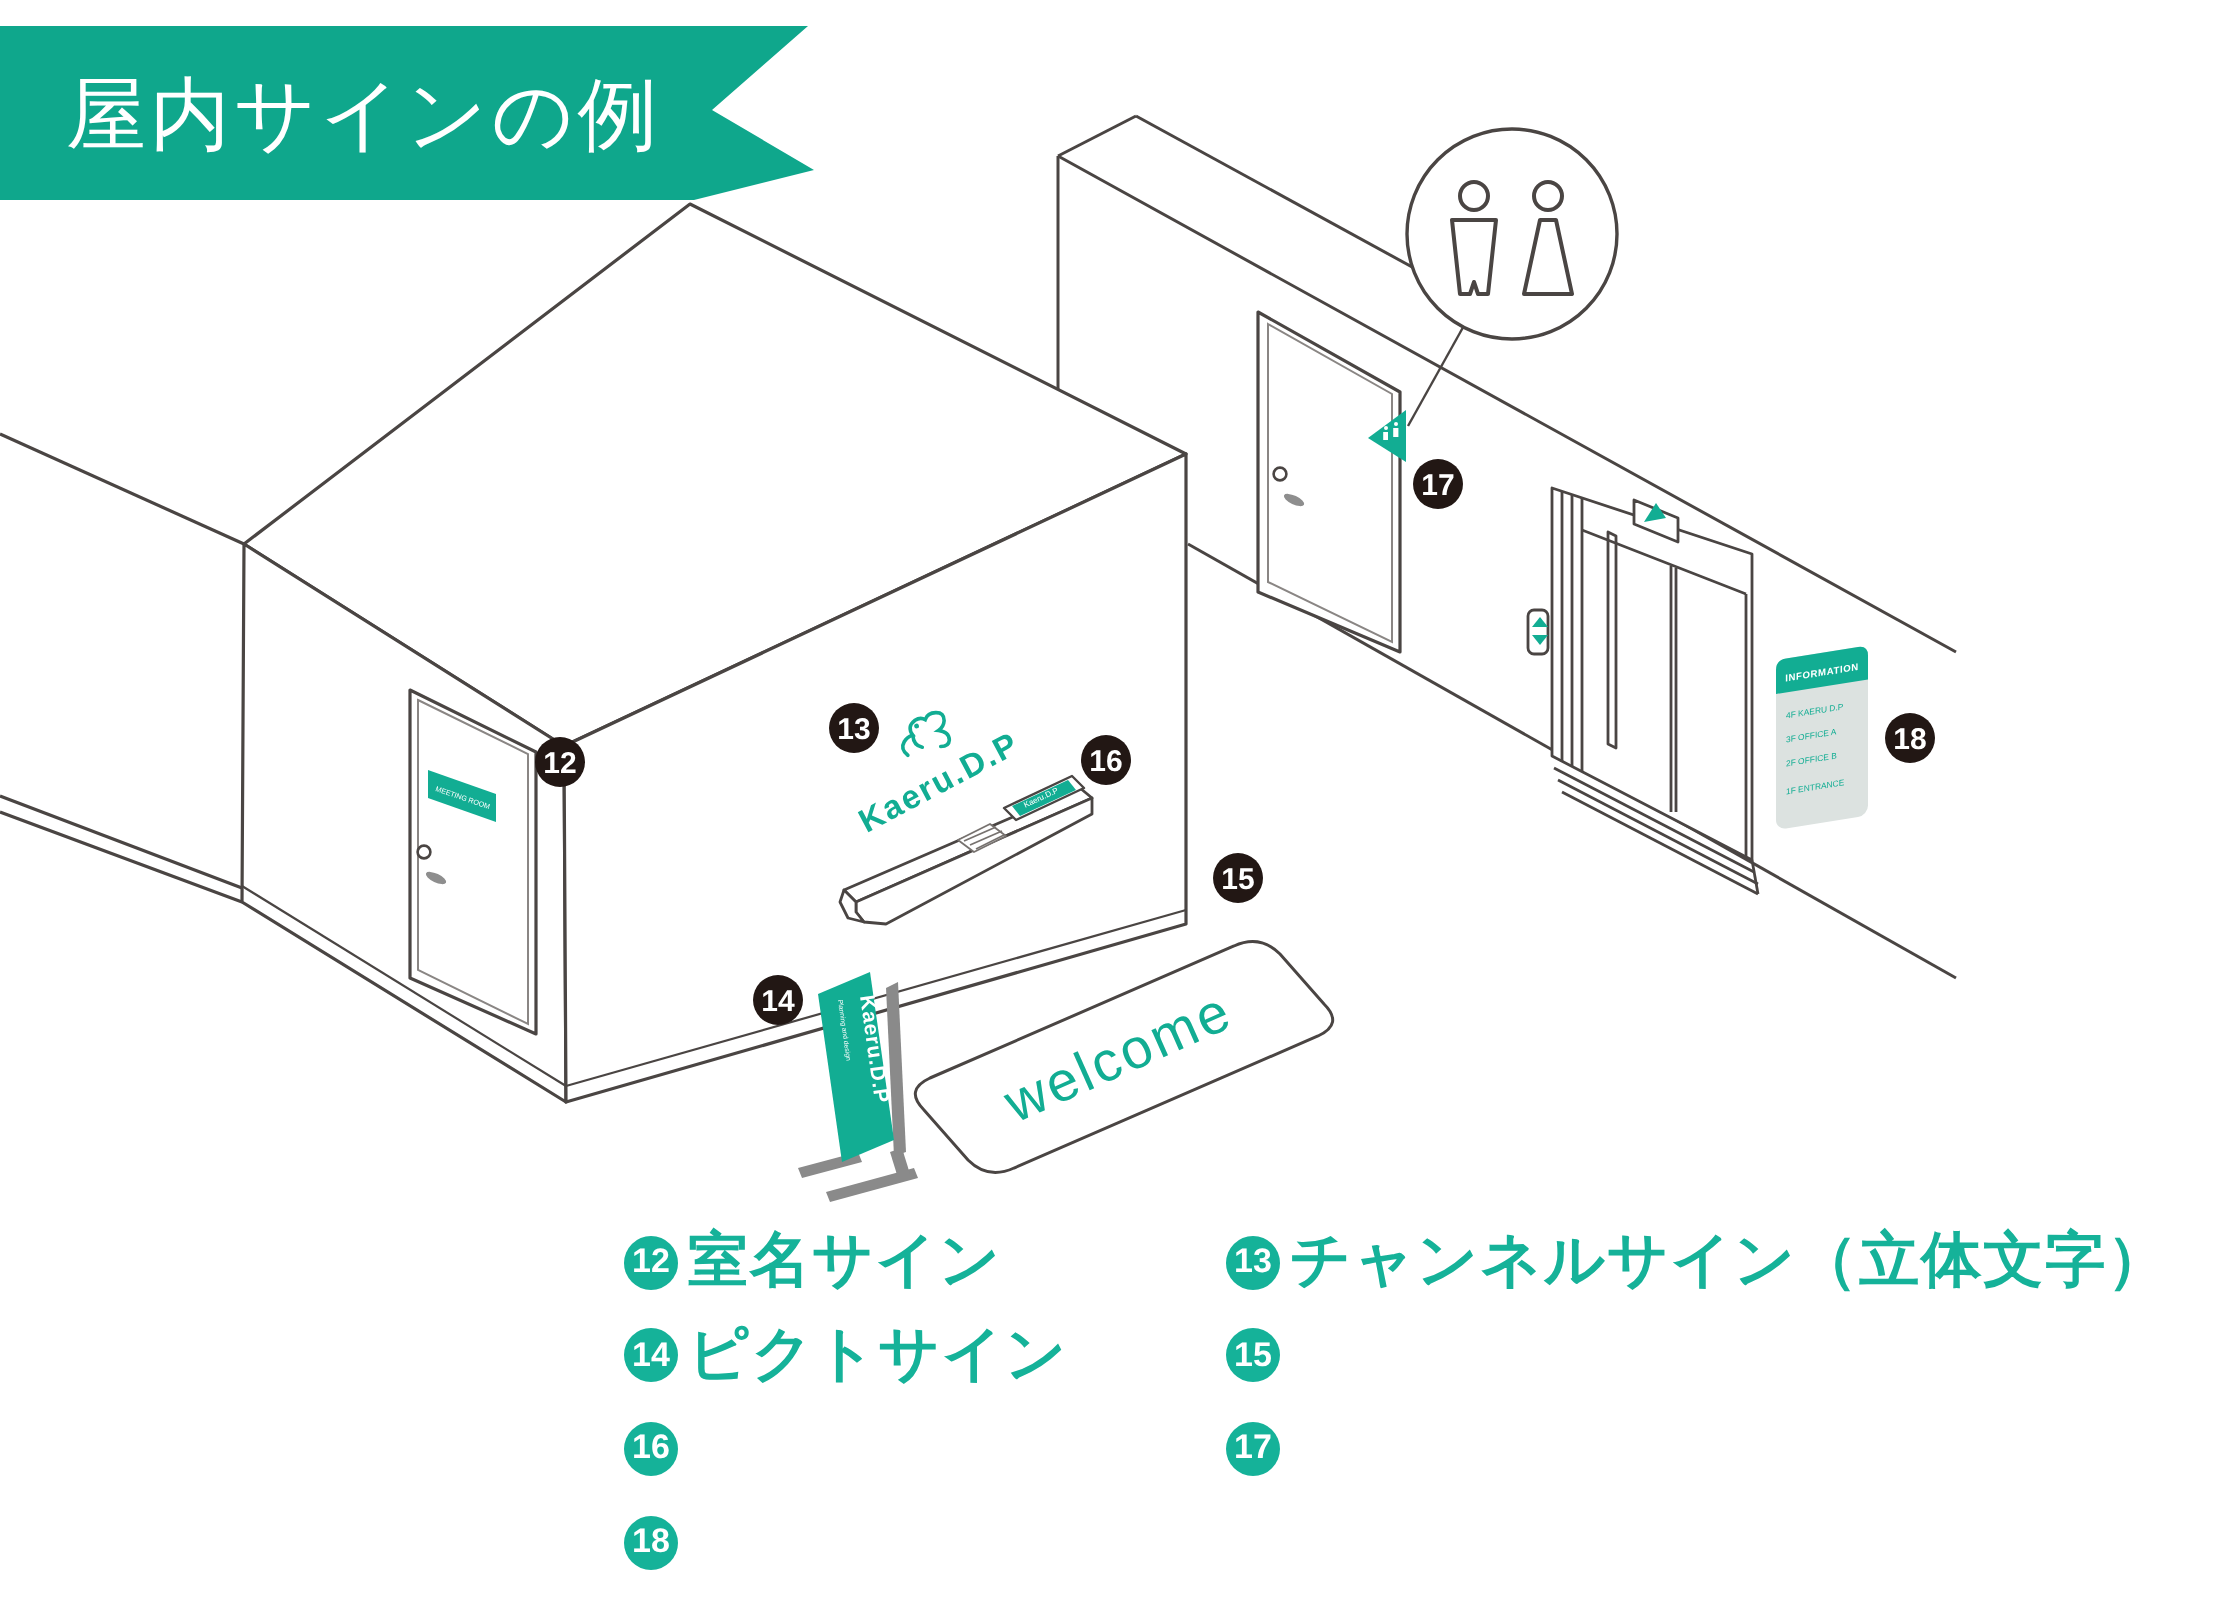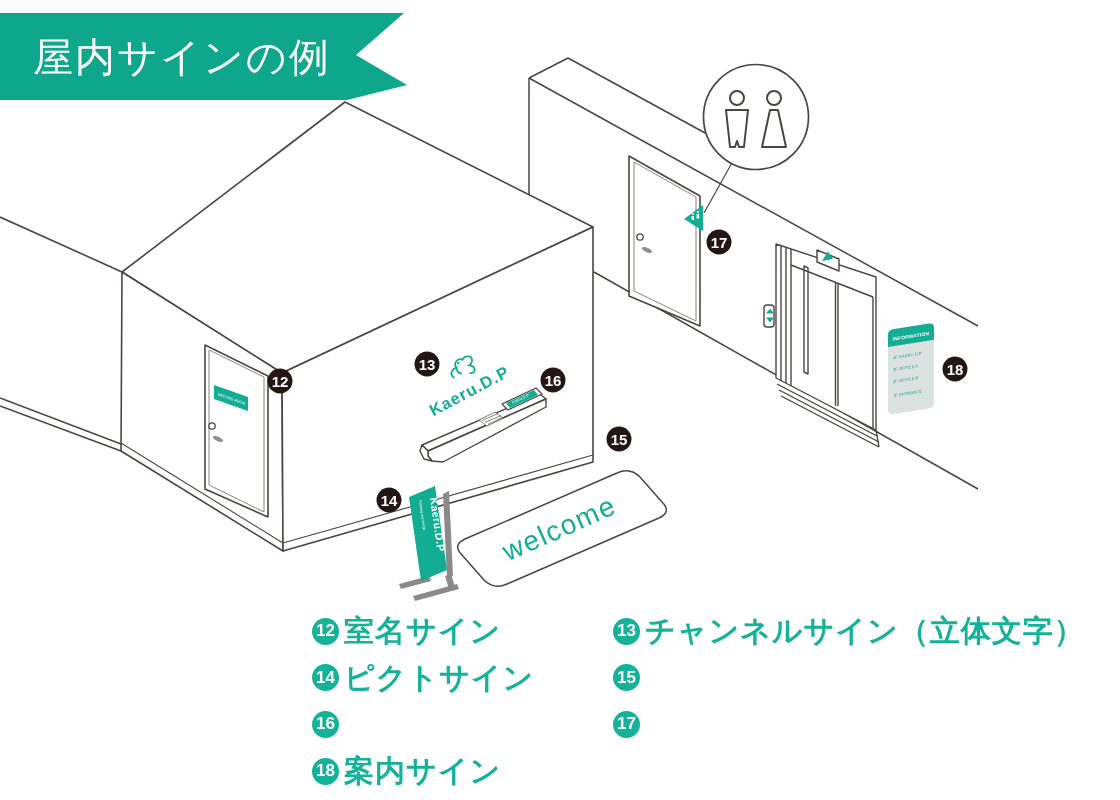--- a/index.html
+++ b/index.html
@@ -202,21 +202,20 @@
   </div>
   <div class="legend-row">
     <span class="lnum">14</span>
     <span class="llabel">ピクトサイン</span>
   </div>
   <div class="legend-row">
     <span class="lnum">16</span>
   </div>
   <div class="legend-row">
     <span class="lnum">18</span>
-    <span class="llabel">案内サイン</span>
   </div>
 </div>
 <div class="legend-col col-right">
   <div class="legend-row">
     <span class="lnum">13</span>
     <span class="llabel">チャンネルサイン（立体文字）</span>
   </div>
   <div class="legend-row">
     <span class="lnum">15</span>
   </div>

